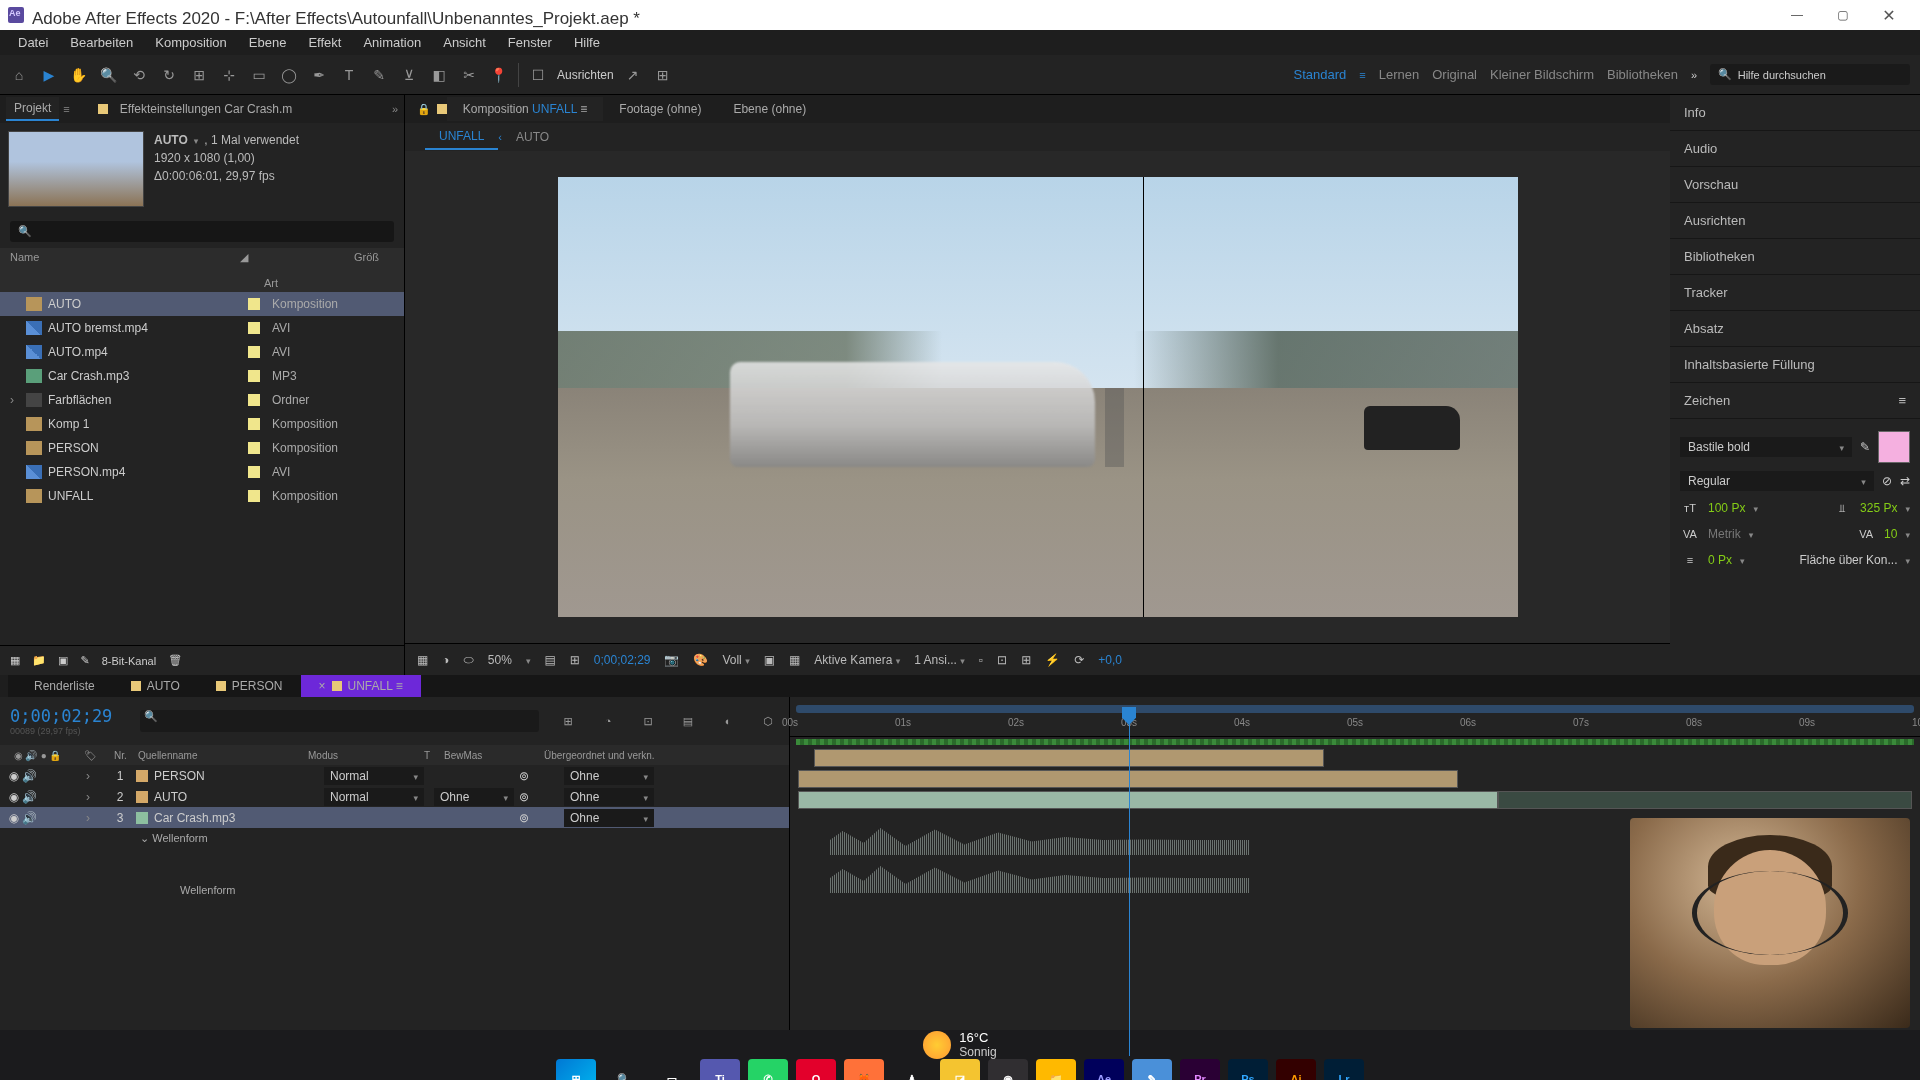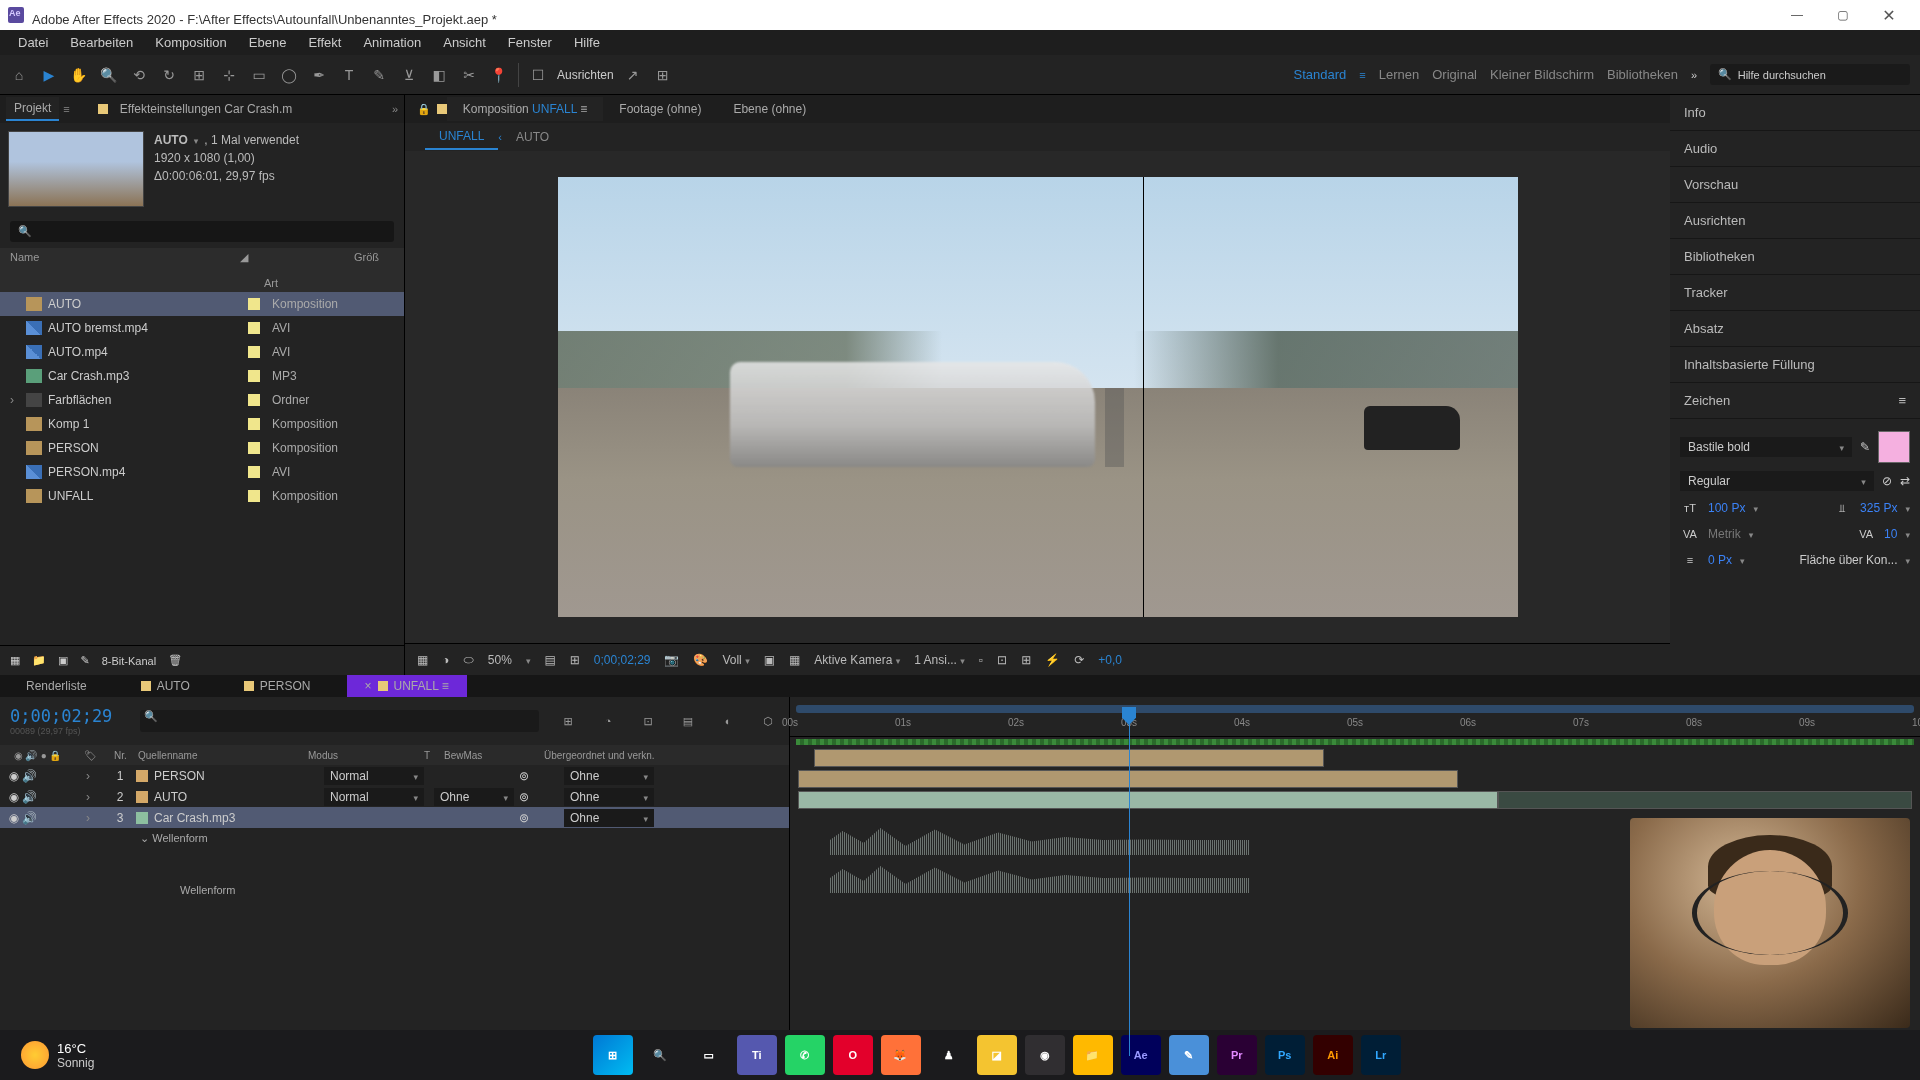--- a/index.html
+++ b/index.html
@@ -2,21 +2,21 @@
 <html><head>
 <meta charset="utf-8">
 <style>
 * { margin:0; padding:0; box-sizing:border-box; font-family:"Segoe UI",Tahoma,sans-serif; user-select:none; }
 body { width:1920px; height:1080px; background:#1e1e1e; color:#ccc; font-size:11px; overflow:hidden; position:relative; }
 
 
 .titlebar { height:30px; background:#fff; display:flex; align-items:center; padding:0 8px; color:#333; }
 .titlebar .ae-icon { width:16px; height:16px; background:#5a4a9f; margin-right:8px; border-radius:2px; position:relative; }
 .titlebar .ae-icon::after { content:"Ae"; position:absolute; font-size:9px; font-weight:bold; color:#d6c9ff; left:1px; top:1px; }
-.titlebar .title-text { flex:1; font-size:13px;margin-top:8px; }
+.titlebar .title-text { flex:1; font-size:17px;margin-top:8px; }
 .titlebar .win-btn { width:46px; height:30px; display:flex; align-items:center; justify-content:center; font-size:12px; color:#555; }
 .titlebar .win-btn.close { font-size:16px; }
 
 
 .menubar { height:25px; background:#1e1e1e; display:flex; align-items:center; padding:0 8px; gap:2px; }
 .menubar span { padding:3px 10px; font-size:13px; }
 
 
 .toolbar { height:40px; background:#232323; display:flex; align-items:center; padding:0 8px; gap:8px; border-bottom:1px solid #000; position:relative; }
 .tool-ic { width:22px; height:22px; display:flex; align-items:center; justify-content:center; color:#999; font-size:14px; }
@@ -81,25 +81,25 @@
 .viewer-footer .accent { color:#2a84d2; }
 
 
 .right-panels { width:250px; background:#232323; display:flex; flex-direction:column; }
 .rp-item { padding:10px 14px; border-bottom:1px solid #161616; font-size:13px; color:#bbb; display:flex; justify-content:space-between; align-items:center; }
 .char-panel { padding:8px 10px; font-size:12px; }
 .char-row { display:flex; align-items:center; gap:8px; padding:4px 0; }
 .char-sel { background:#1a1a1a; padding:3px 8px; flex:1; display:flex; justify-content:space-between; align-items:center; }
 .char-swatch { width:32px; height:32px; background:#f5b0e0; border:1px solid #666; }
 .char-ic { width:20px; height:18px; display:flex; align-items:center; justify-content:center; font-size:11px; }
-.char-val { color:#3b82f6; }
+.char-val { color:#84cc16; }
 
 
 .timeline-wrap { height:380px; background:#1e1e1e; display:flex; flex-direction:column; }
-.tl-tabs { height:26px; display:flex; align-items:center; background:#161616; padding:0 8px; gap:18px; }
+.tl-tabs { height:26px; display:flex; align-items:center; background:#161616; padding:0 8px; gap:0;margin-left:8px; }
 .tl-tab { padding:4px 18px; font-size:12px; color:#aaa; display:flex; align-items:center; gap:6px; }
 .tl-tab.active { background:#6d28d9; }
 .tl-tab .sw { width:10px; height:10px; background:#e8c878; }
 .tl-body { flex:1; display:flex; }
 .tl-left { width:790px; background:#232323; border-right:1px solid #000; }
 .tl-header { display:flex; align-items:center; padding:6px 10px; height:48px; gap:18px; }
 .tl-time { color:#2a84d2; font-size:17px; font-family:monospace; }
 .tl-searchbox { flex:1; background:#1a1a1a; height:22px; border-radius:3px; margin-left:10px; }
 .tl-bt { width:22px; height:22px; color:#999; display:flex; align-items:center; justify-content:center; }
 .tl-cols { display:flex; background:#2a2a2a; height:20px; align-items:center; font-size:10px; color:#999; padding-left:10px; }
@@ -128,21 +128,21 @@
 .greenbar { position:absolute; top:2px; left:6px; right:6px; height:6px; background:repeating-linear-gradient(90deg,#3a8a3a 0,#3a8a3a 4px,#2a6a2a 4px,#2a6a2a 8px); }
 .clip { position:absolute; height:18px; border:1px solid #555; }
 .clip.c1 { top:12px; left:24px; width:510px; background:#b09870; }
 .clip.c2 { top:33px; left:8px; width:660px; background:#b09870; }
 .clip.c3 { top:54px; left:8px; width:700px; background:#9ab8a6; }
 .clip.c3ext { top:54px; left:708px; right:8px; height:18px; background:#3a4a42; border:1px solid #555; }
 .wave-area { position:absolute; top:80px; left:40px; width:420px; }
 .waveform { height:30px; margin:8px 0; background:repeating-linear-gradient(90deg,#8a9590 0,#8a9590 1px,transparent 1px,transparent 2px); clip-path:polygon(0 50%,3% 20%,8% 60%,12% 10%,18% 70%,25% 15%,32% 65%,40% 25%,48% 55%,56% 40%,65% 50%,75% 48%,85% 50%,100% 50%,100% 100%,0 100%); opacity:0.7; }
 
 
-.taskbar { position:absolute; bottom:0; left:0; right:0; height:50px; background:#1b1b1d; display:flex; align-items:center; padding:0 21px; }
+.taskbar { position:absolute; bottom:0; left:0; right:0; height:50px; background:#1b1b1d; display:flex; align-items:center; padding:0 14px;flex-direction:column; }
 .weather { display:flex; align-items:center; gap:8px; }
 .weather-ic { width:28px; height:28px; background:radial-gradient(circle,#ffcc33,#ff9933); border-radius:50%; }
 .task-center { flex:1; display:flex; justify-content:center; gap:8px; }
 .task-ic { width:40px; height:40px; display:flex; align-items:center; justify-content:center; border-radius:4px; font-size:11px; font-weight:bold; color:#fff; }
 .webcam { position:absolute; right:10px; bottom:52px; width:280px; height:210px; background:radial-gradient(ellipse at 40% 30%,#d4b896,#8a6a4a 50%,#3a2a1a); border-radius:4px; }
 .webcam .face { position:absolute; left:30%; top:15%; width:40%; height:55%; background:#c9a07a; border-radius:50% 50% 45% 45%; }
 .webcam .hair { position:absolute; left:28%; top:8%; width:44%; height:30%; background:#3a2a1a; border-radius:50% 50% 20% 20%; }
 .webcam .headset { position:absolute; left:22%; top:25%; width:56%; height:40%; border:5px solid #222; border-radius:50%; border-bottom:none; border-top:none; }
 
 .chev::after { content:"▾"; font-size:9px; color:#888; }

